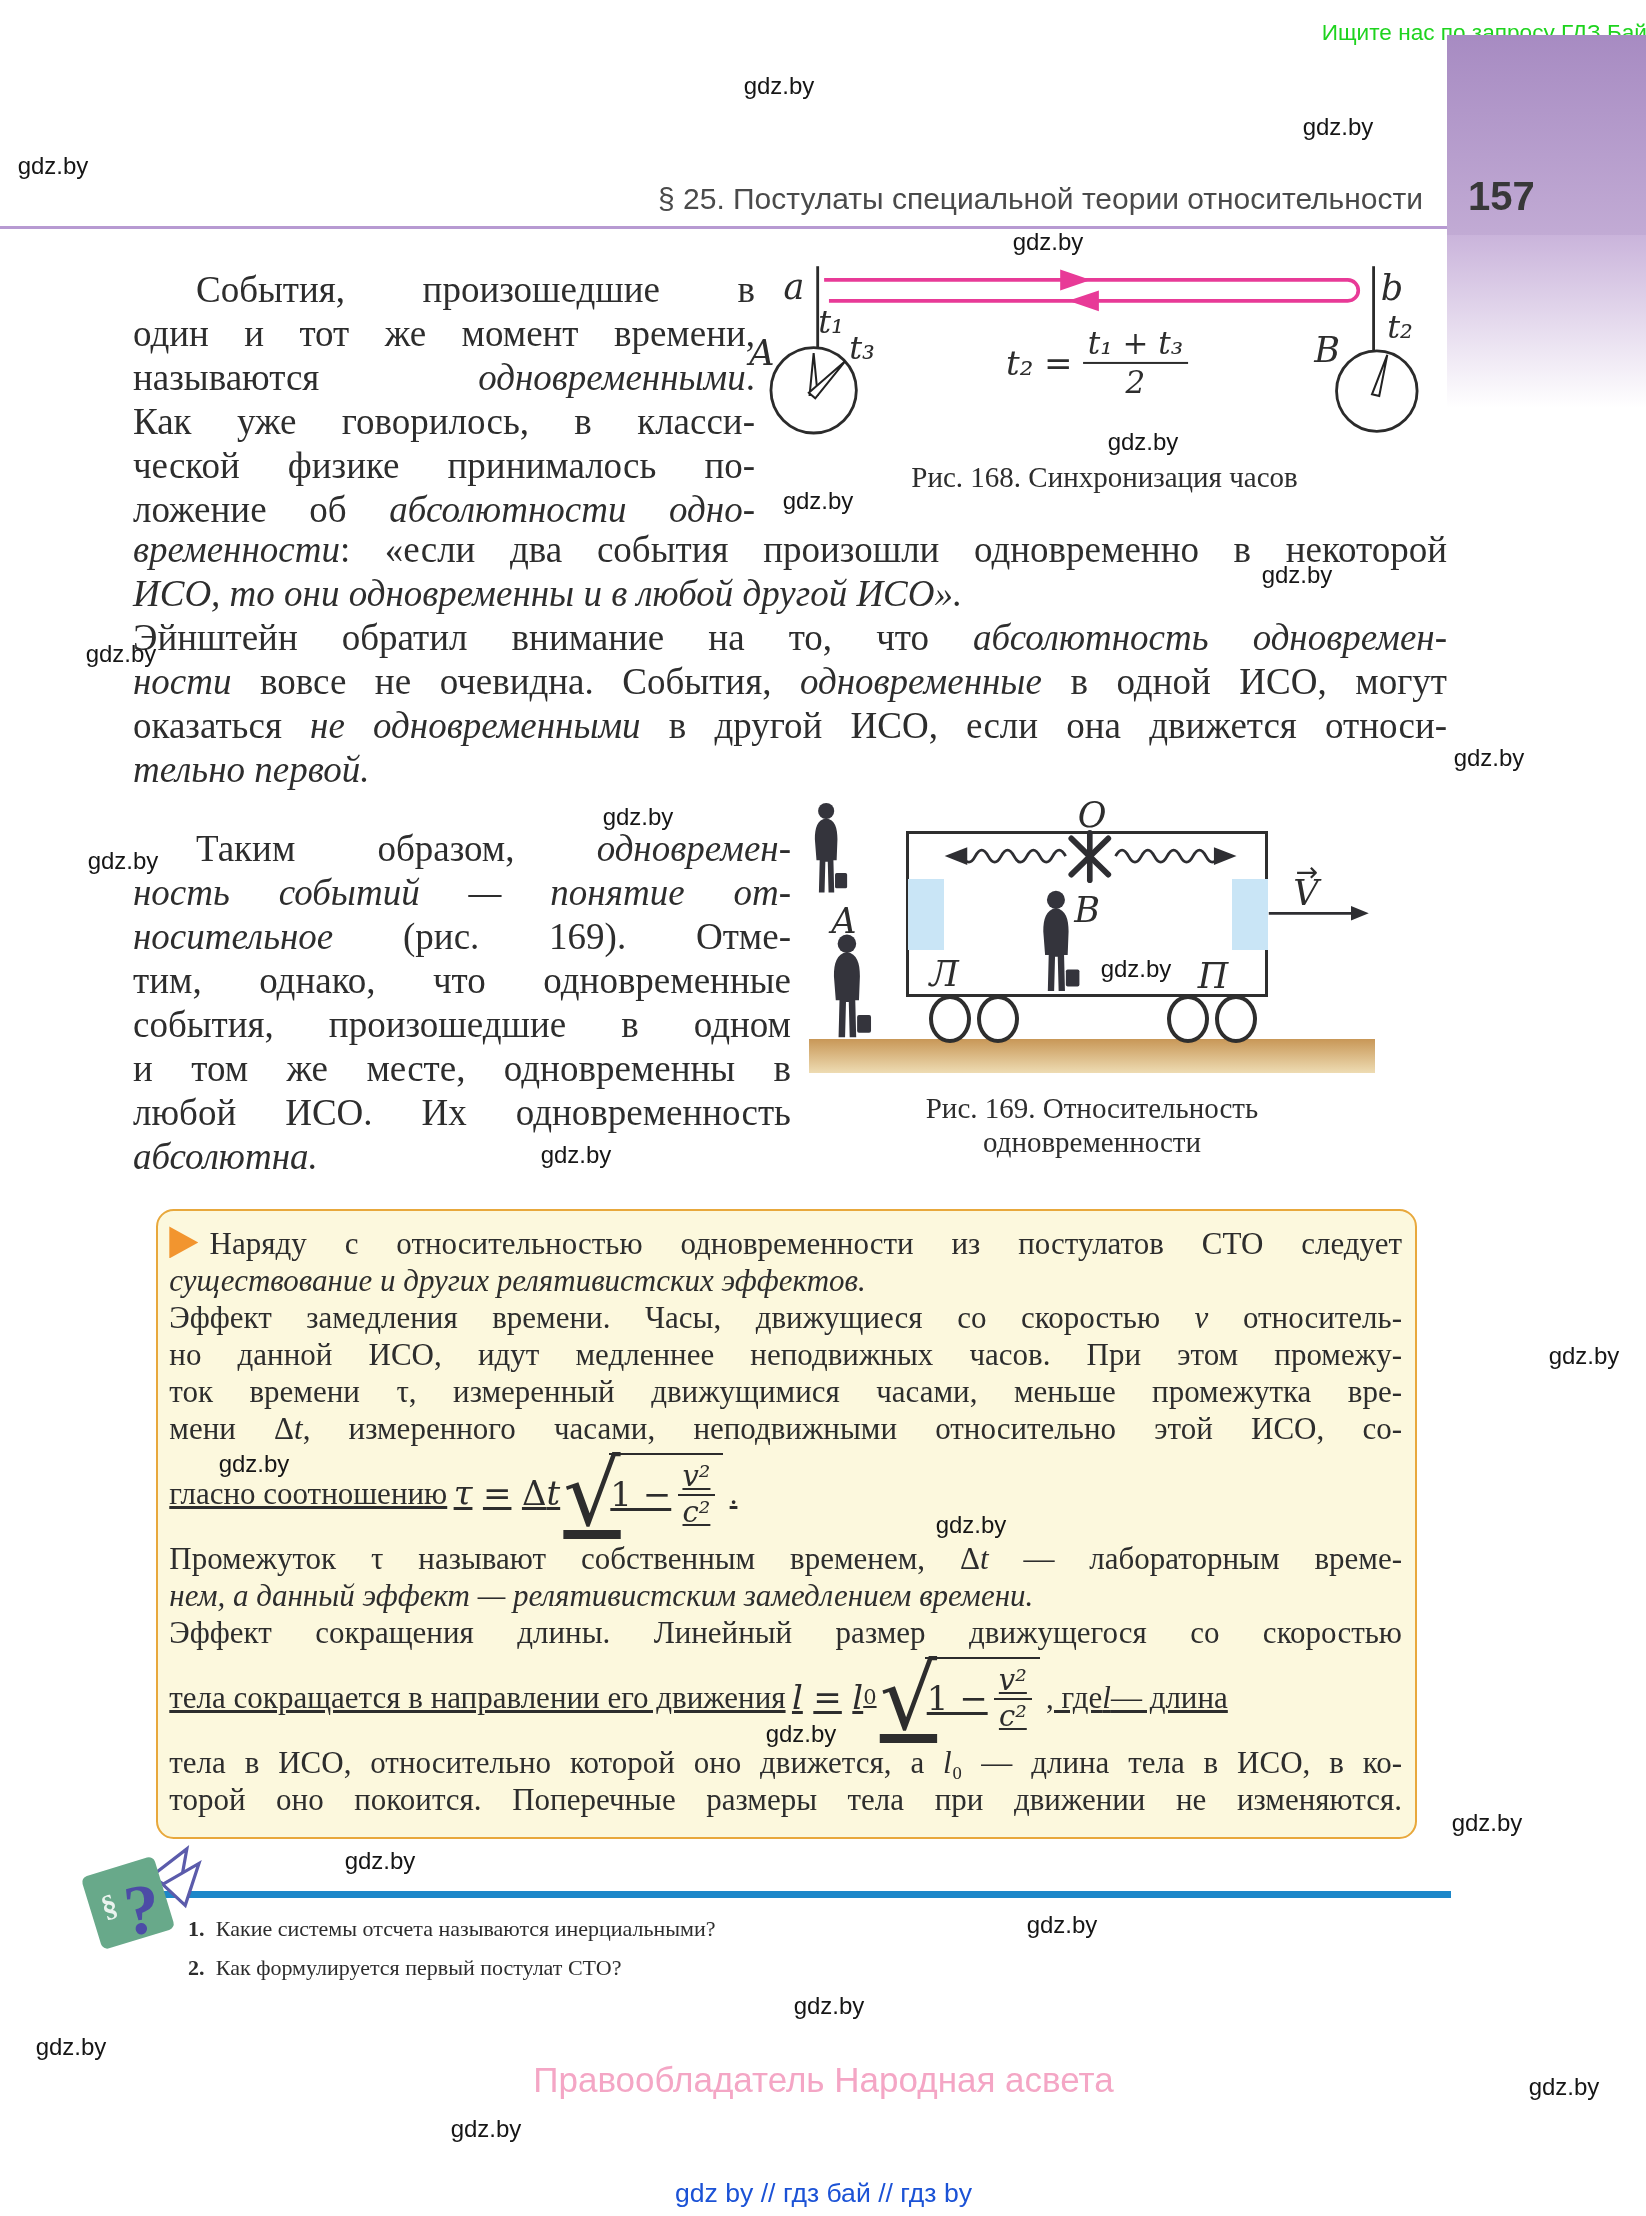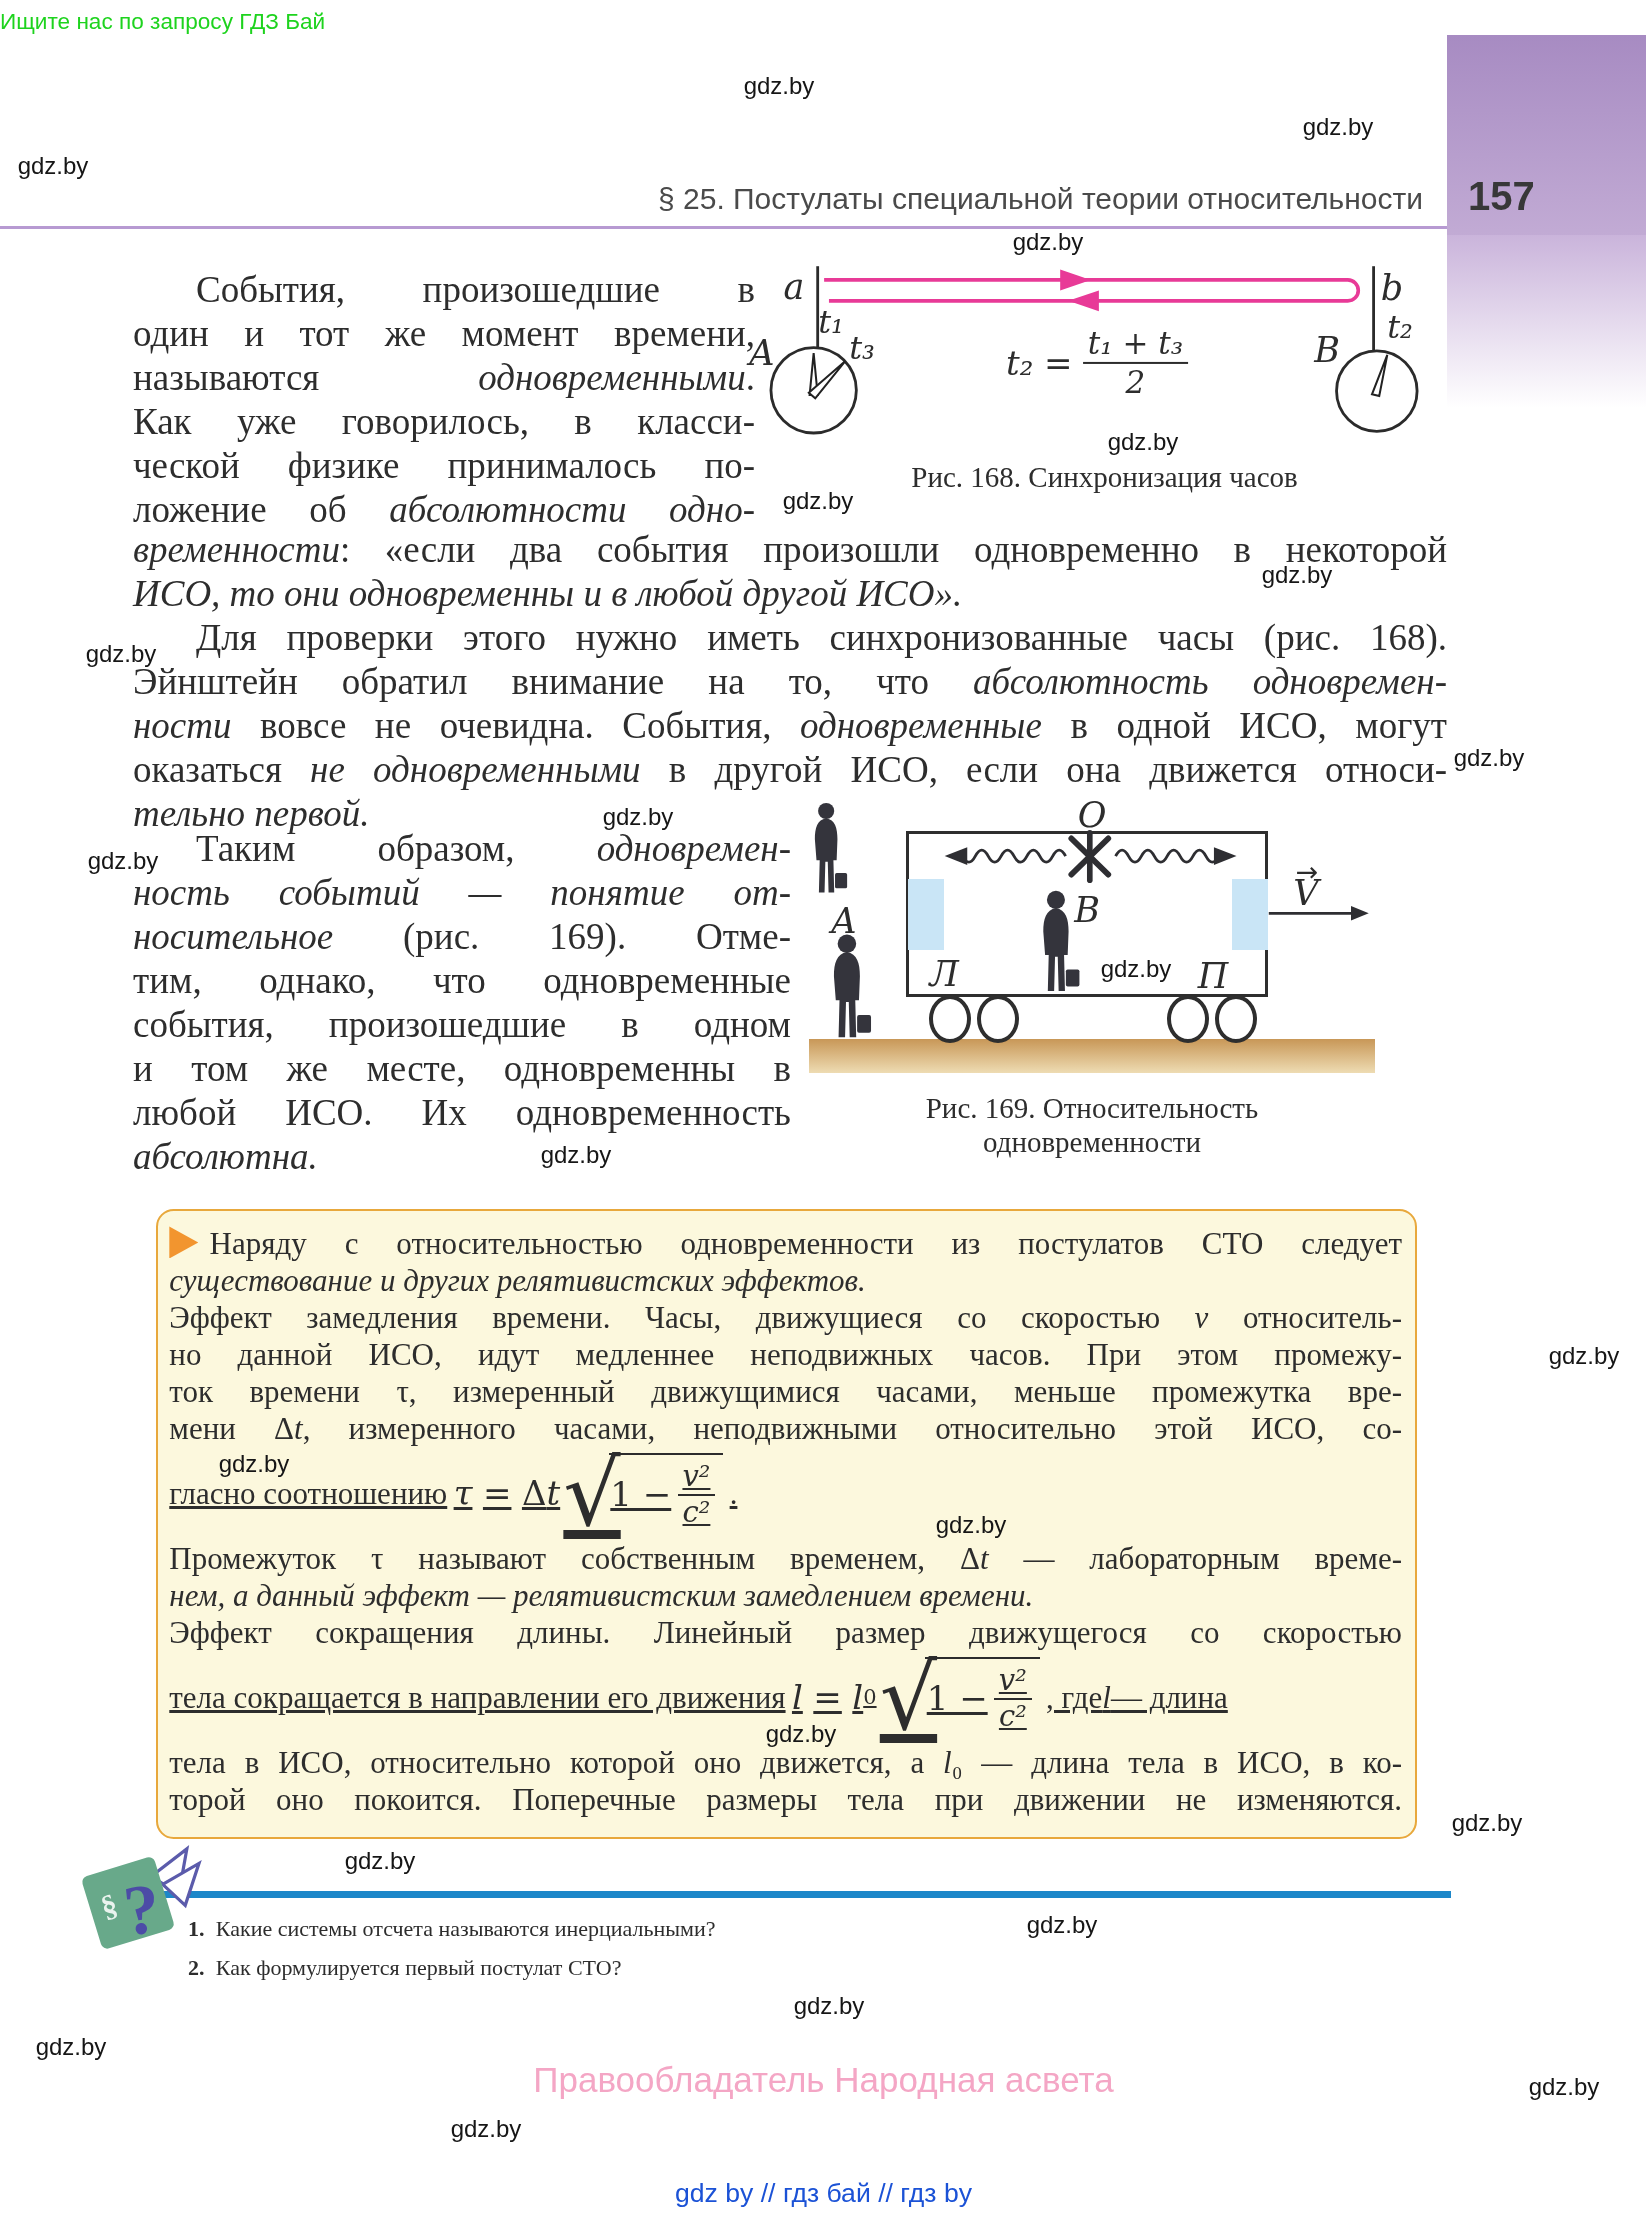--- a/index.html
+++ b/index.html
@@ -2,21 +2,21 @@
 <html style="font-size:13px"><head>
 <meta charset="utf-8">
 <style>
   html,body{margin:0;padding:0;background:#888;}
   .page{position:relative;width:1647px;height:2216px;background:#ffffff;overflow:hidden;
         font-family:"Liberation Serif","DejaVu Serif",serif;color:#2d2d2d;}
   
   .wm{position:absolute;transform:translate(-50%,-50%);font:24px "Liberation Sans",sans-serif;
       color:#161616;white-space:nowrap;z-index:40;font-style:normal;}
   
-  .banner{position:absolute;top:9px;left:0;width:100%;text-align:left;
+  .banner{position:absolute;top:20px;left:0;width:100%;text-align:right;
           font:22.6px "Liberation Sans",sans-serif;color:#1ed31e;}
   
   .htitle{position:absolute;top:182px;left:0;width:1423px;text-align:right;
           font:30px "Liberation Sans",sans-serif;color:#4a4a4a;}
   .hrule{position:absolute;top:226px;left:0;width:1647px;height:3.2px;background:#b79ad2;}
   .pbox1{position:absolute;left:1447px;top:35px;width:199px;height:240px;
          background:linear-gradient(#a78bc2,#c7b1d8);}
   .pnum{position:absolute;left:21px;top:139px;font:bold 40px "Liberation Sans",sans-serif;color:#383838;}
   .pbox2{position:absolute;left:1447px;top:235px;width:199px;height:173px;
          background:linear-gradient(#cab4db,#ffffff);}
@@ -93,21 +93,20 @@
       <div class="tline ind"><span>События, произошедшие в</span></div>
       <div class="tline"><span>один и тот же момент времени,</span></div>
       <div class="tline"><span>называются </span><span class="it">одновременными</span><span>.</span></div>
       <div class="tline"><span>Как уже говорилось, в класси-</span></div>
       <div class="tline"><span>ческой физике принималось по-</span></div>
       <div class="tline"><span>ложение об </span><span class="it">абсолютности одно-</span></div>
     </div>
   <div class="tb" id="p1full">
       <div class="tline"><span class="it">временности</span><span>: «если два события произошли одновременно в некоторой</span></div>
       <div class="tline end"><span>ИСО, то они одновременны и в любой другой ИСО».</span></div>
-      <div class="tline ind"><span>Для проверки этого нужно иметь синхронизованные часы (рис. 168).</span></div>
       <div class="tline"><span>Эйнштейн обратил внимание на то, что </span><span class="it">абсолютность одновремен-</span></div>
       <div class="tline"><span class="it">ности</span><span> вовсе не очевидна. События, </span><span class="it">одновременные</span><span> в одной ИСО, могут</span></div>
       <div class="tline"><span>оказаться </span><span class="it">не одновременными</span><span> в другой ИСО, если она движется относи-</span></div>
       <div class="tline end"><span>тельно первой.</span></div>
     </div>
   <div class="tb" id="p3col">
       <div class="tline ind"><span>Таким образом, </span><span class="it">одновремен-</span></div>
       <div class="tline"><span class="it">ность событий — понятие от-</span></div>
       <div class="tline"><span class="it">носительное</span><span> (рис. 169). Отме-</span></div>
       <div class="tline"><span>тим, однако, что одновременные</span></div>

